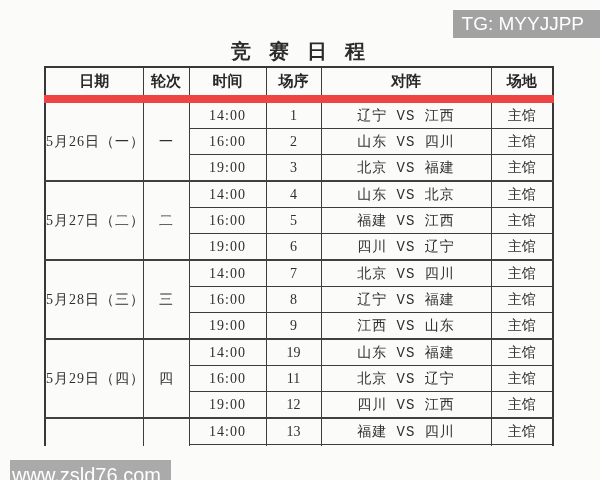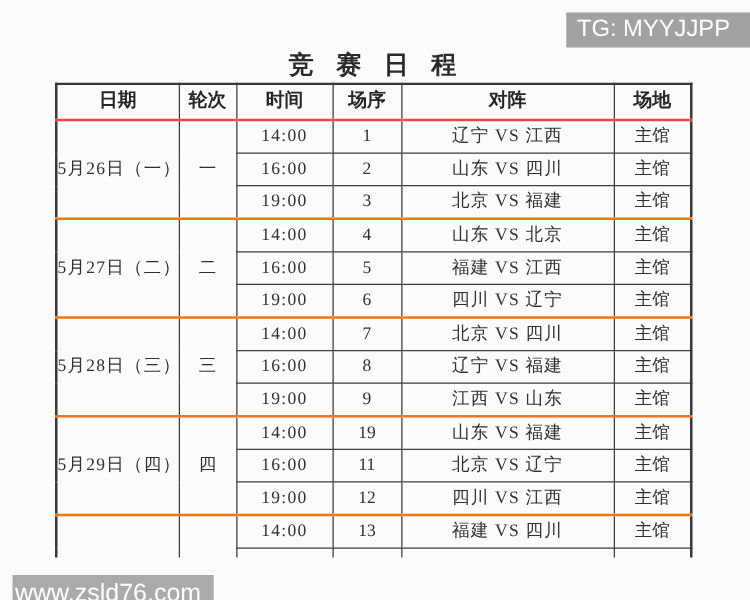--- a/index.html
+++ b/index.html
@@ -64,29 +64,29 @@
     line-height: 1;
     white-space: nowrap;
     overflow: hidden;
   }
   table.schedule { border: 2px solid #383838; }
   table.schedule thead th {
     height: 27px;
     font-weight: bold;
     font-size: 15px;
     color: #262626;
-    border-bottom: 2px solid #ef4444;
+    border-bottom: 8px solid #ef4444;
   }
   table.schedule tbody td { height: 25px; }
-  table.schedule tbody tr.group-start td { border-top: 2px solid #f97316; }
+  table.schedule tbody tr.group-start td { border-top: 2px solid #404040; }
   td.c-date  { font-size: 13.5px; letter-spacing: 1px; margin-top: 36px; }
   td.c-round { font-size: 14px; }
   td.c-time  { font-size: 15px; letter-spacing: 1px; }
   td.c-no    { font-size: 15px; }
-  td.c-match { font-size: 14px; letter-spacing: 1px; }
+  td.c-match { font-size: 14px; letter-spacing: 1px; font-family: Liberation Mono, monospace; }
   td.c-venue { font-size: 13.5px; font-family: Liberation Serif, serif; }
   
   .wm {
     position: absolute;
     background: #a5a5a5;
     color: #ffffff;
     font-family: "Liberation Sans", "DejaVu Sans", sans-serif;
     white-space: nowrap;
   }
   .wm-top {

